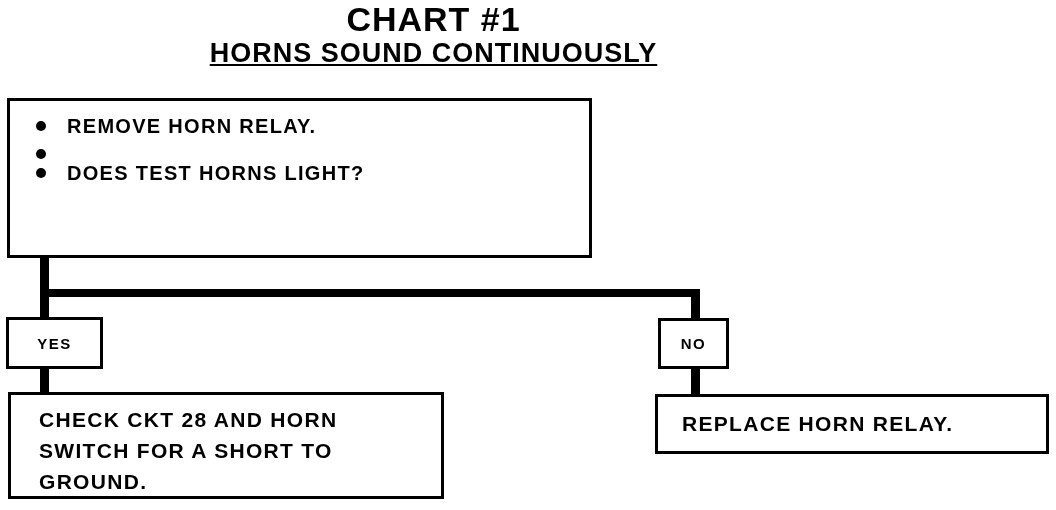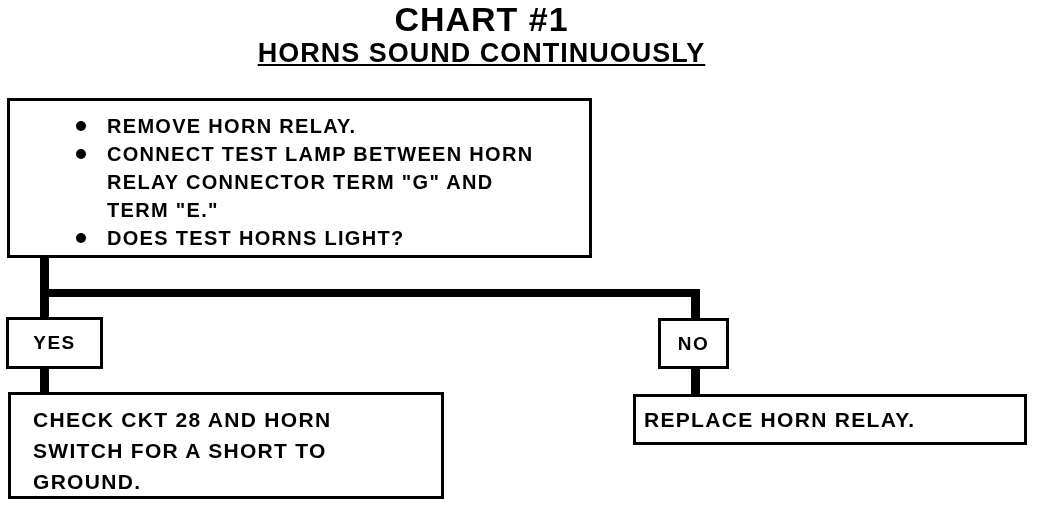--- a/index.html
+++ b/index.html
@@ -18,21 +18,20 @@
     overflow: hidden;
   }
   .abs { position: absolute; }
 
   
   .title-wrap {
     left: 0;
     top: 0;
     width: 867px;
     text-align: center;
-    padding-left: 48px;
   }
   .title-line1 {
     font-size: 34px;
     letter-spacing: 1px;
     line-height: 38px;
   }
   .title-line2 {
     font-size: 27px;
     letter-spacing: 1px;
     line-height: 30px;
@@ -44,21 +43,20 @@
     border: 3px solid #000000;
     box-sizing: border-box;
     background: #ffffff;
   }
   .instruction-box {
     left: 7px;
     top: 98px;
     width: 585px;
     height: 160px;
     padding-top: 11px;
-    padding-left: 40px;
   }
   .bullet-row {
     display: flex;
     align-items: flex-start;
     padding-left: 26px;
   }
   .bullet-dot {
     width: 10px;
     height: 10px;
     border-radius: 50%;
@@ -71,45 +69,45 @@
     font-size: 20px;
     line-height: 28px;
     letter-spacing: 1.3px;
     white-space: pre-line;
   }
 
   .label-box {
     display: flex;
     align-items: center;
     justify-content: center;
-    font-size: 19px;
+    font-size: 15px;
     letter-spacing: 1.5px;
   }
   .yes-box { left: 6px;  top: 317px; width: 97px; height: 52px; }
   .no-box  { left: 658px; top: 318px; width: 71px; height: 51px; }
 
   .action-box-left {
     left: 8px;
     top: 392px;
     width: 436px;
     height: 107px;
-    padding: 9px 10px 0 22px;
+    padding: 9px 10px 0 28px;
     font-size: 21px;
     line-height: 31px;
     letter-spacing: 1.3px;
     white-space: pre-line;
   }
   .action-box-right {
-    left: 633px;
+    left: 655px;
     top: 394px;
     width: 394px;
-    height: 51px;
+    height: 60px;
     display: flex;
     align-items: center;
-    padding-left: 8px;
+    padding-left: 24px;
     font-size: 21px;
     letter-spacing: 1.3px;
   }
 
   
   .line { background: #000000; }
   .stem-top        { left: 40px;  top: 256px; width: 9px;   height: 61px; }
   .h-bar           { left: 40px;  top: 289px; width: 660px; height: 8px;  }
   .drop-right      { left: 691px; top: 289px; width: 9px;   height: 29px; }
   .yes-stem-below  { left: 40px;  top: 366px; width: 9px;   height: 28px; }
@@ -125,23 +123,20 @@
     <div class="title-line2">HORNS SOUND CONTINUOUSLY</div>
   </div>
 
   <div class="abs box instruction-box">
     <div class="bullet-row">
       <span class="bullet-dot"></span>
       <span class="bullet-text">REMOVE HORN RELAY.</span>
     </div>
     <div class="bullet-row">
       <span class="bullet-dot"></span>
-      <span class="bullet-text">CONNECT TEST LAMP BETWEEN HORN
-RELAY CONNECTOR TERM "G" AND
-TERM "E."</span>
     </div>
     <div class="bullet-row">
       <span class="bullet-dot"></span>
       <span class="bullet-text">DOES TEST HORNS LIGHT?</span>
     </div>
   </div>
 
   <div class="abs line stem-top"></div>
   <div class="abs line h-bar"></div>
   <div class="abs line drop-right"></div>

